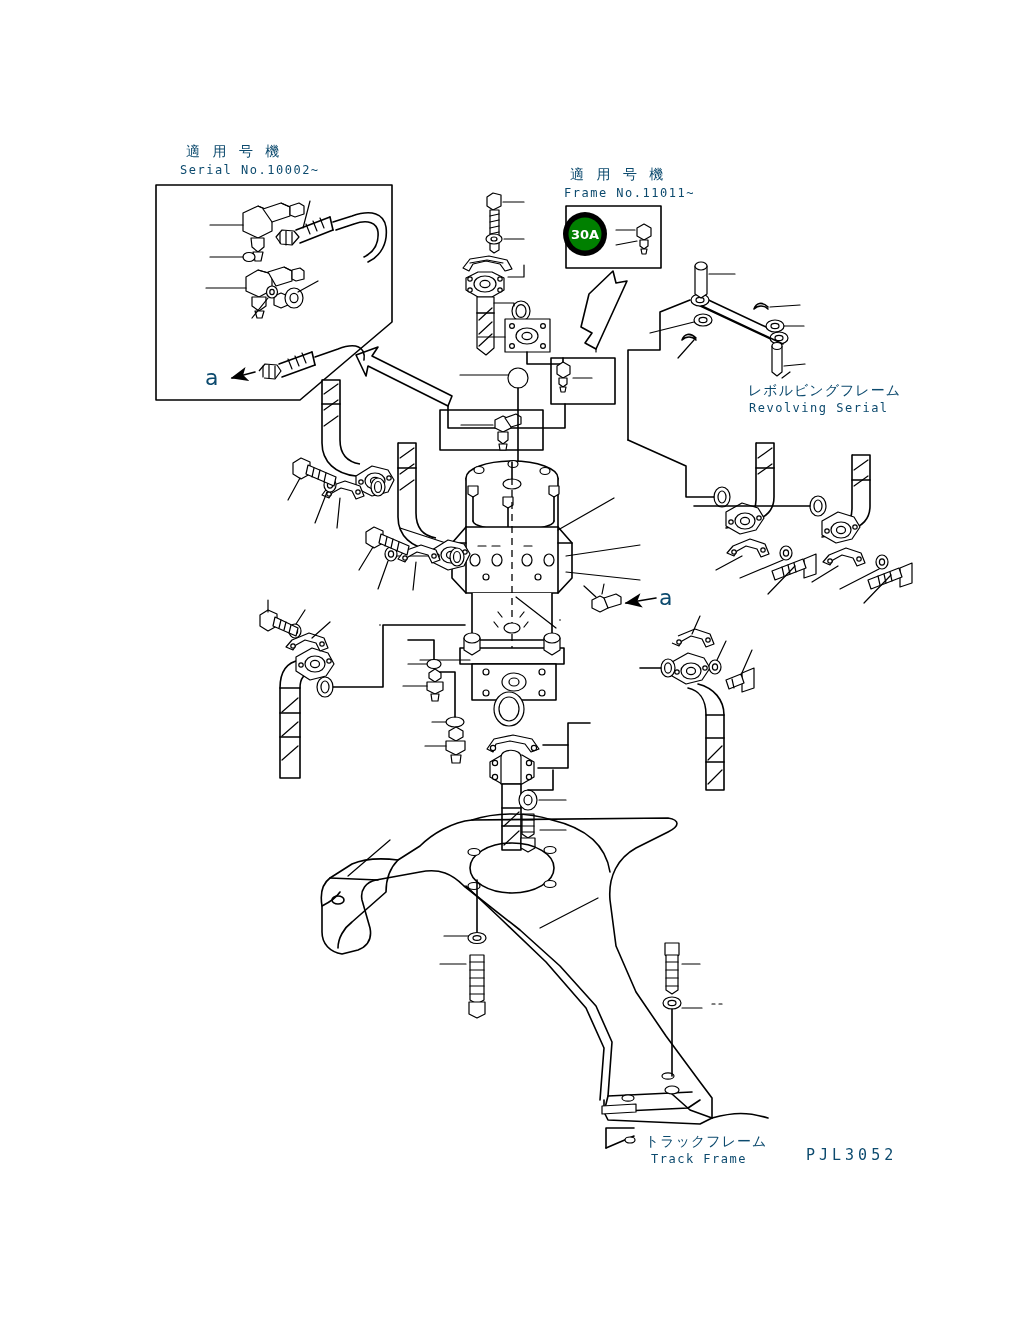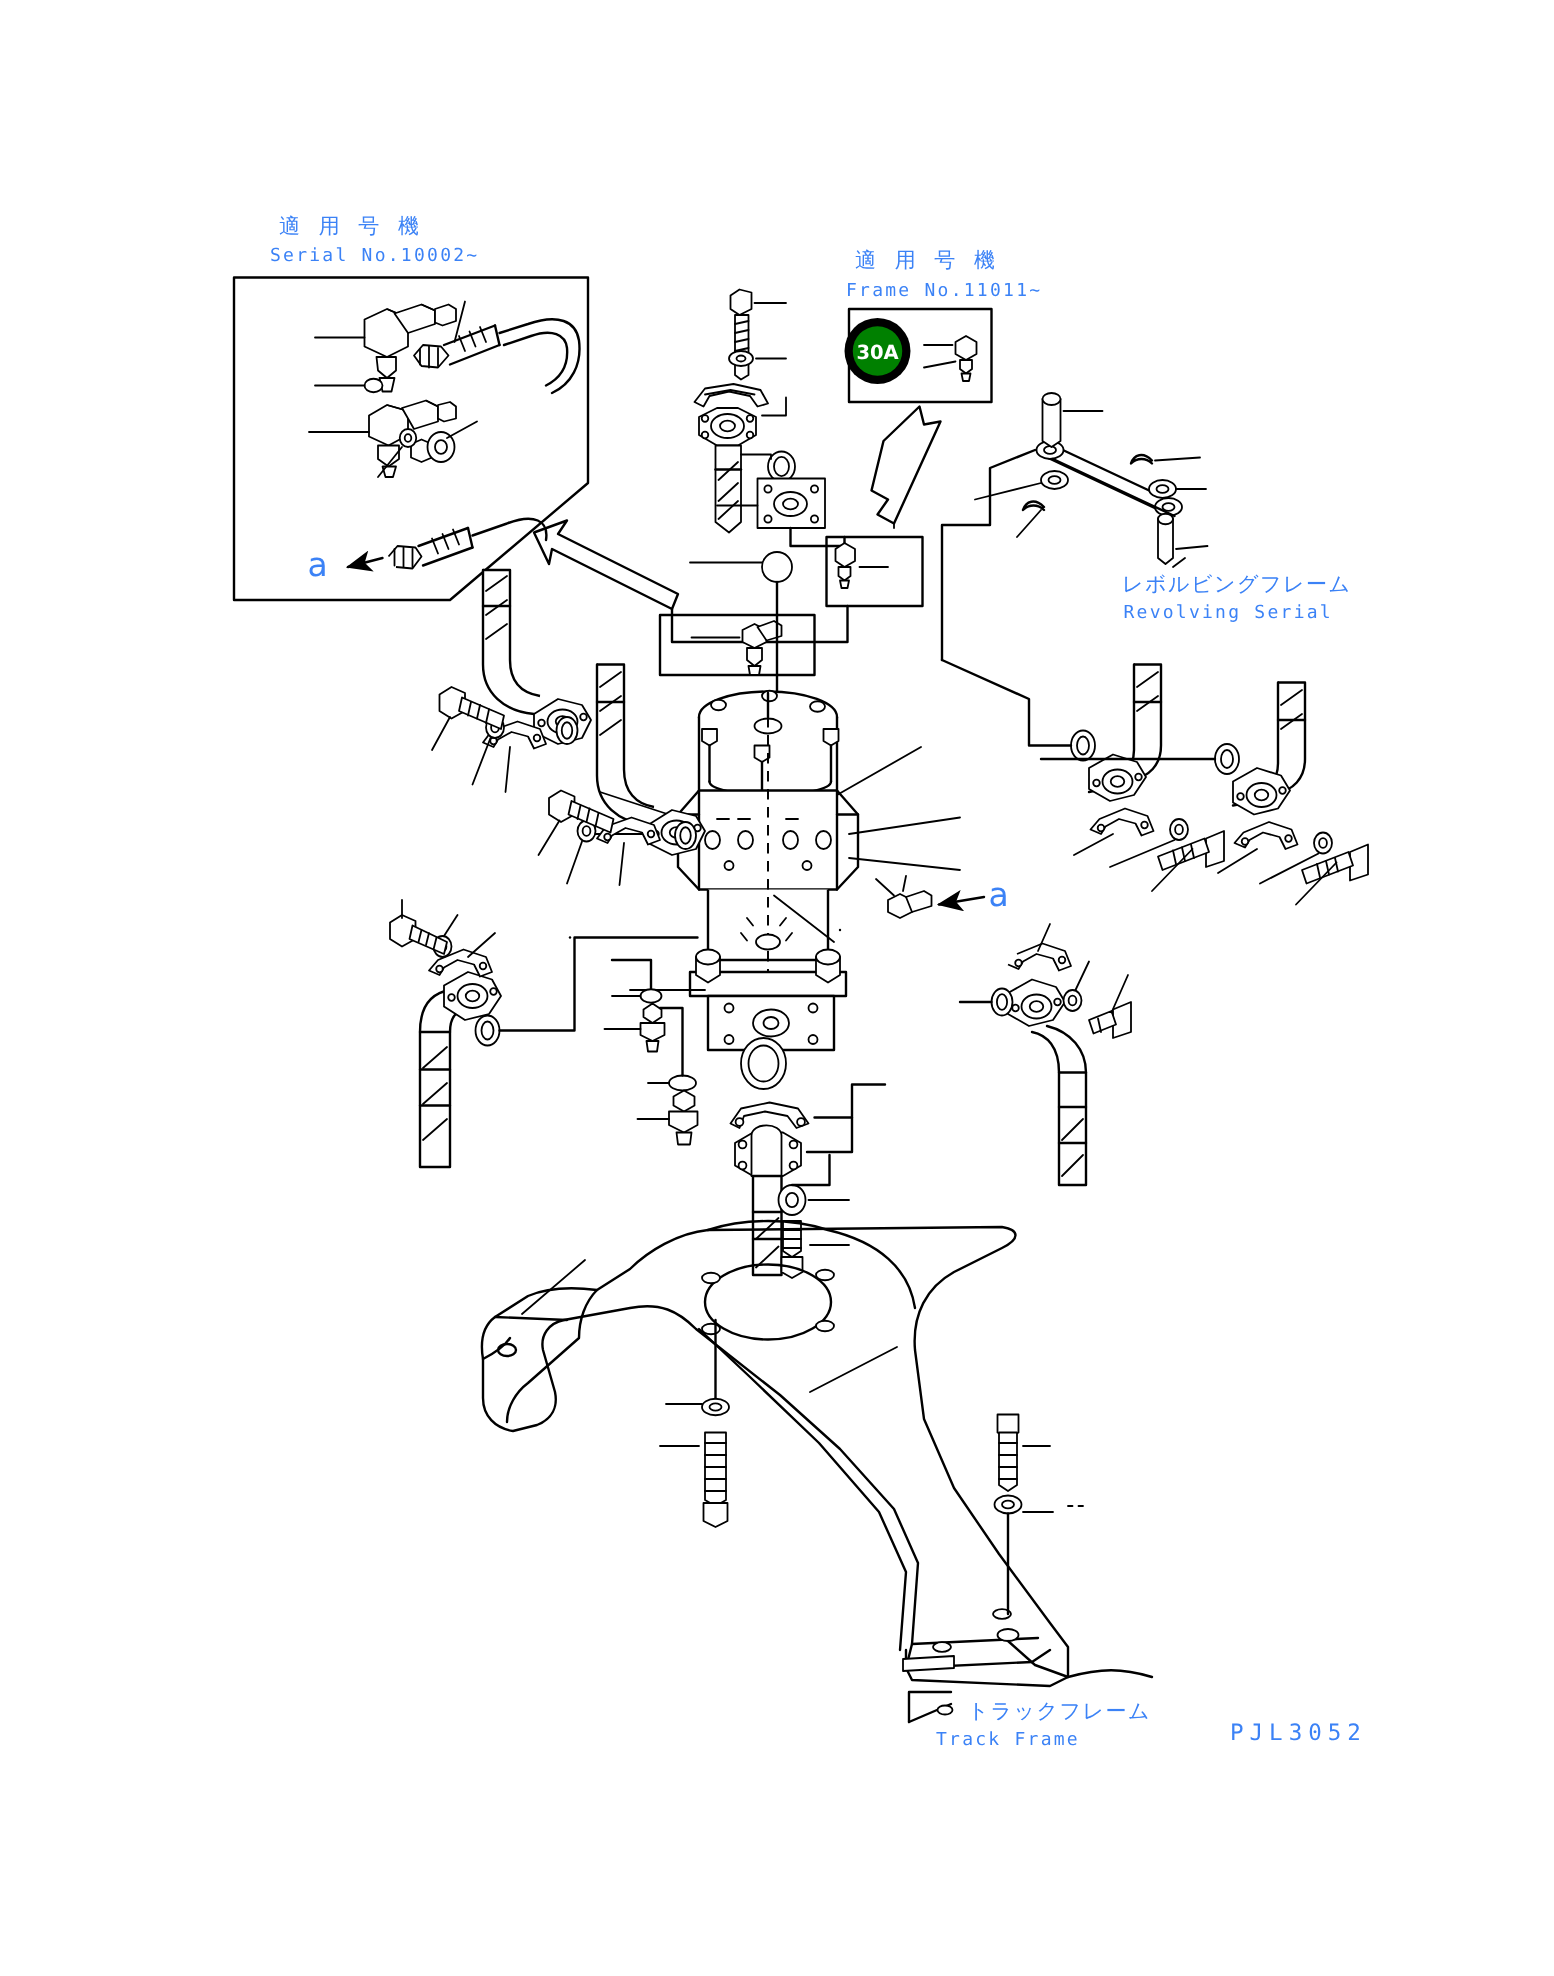--- a/index.html
+++ b/index.html
@@ -20,39 +20,38 @@
   }
   #canvas {
     position: absolute;
     left: 0;
     top: 0;
     width: 1036px;
     height: 1317px;
   }
   .lbl {
     position: absolute;
-    color: #3b82f6;
+    color: #0c4a6e;
     white-space: pre;
     line-height: 1.18;
   }
   .jp {
     font-family: "DejaVu Sans", sans-serif;
     font-size: 14px;
     letter-spacing: 4px;
   }
   .en {
     font-family: "DejaVu Sans Mono", monospace;
     font-size: 12px;
     letter-spacing: 1.5px;
   }
   .code {
     font-family: "DejaVu Sans Mono", monospace;
     font-size: 15px;
     letter-spacing: 4px;
-    margin-left: 14px;
   }
   .amark {
     font-family: "DejaVu Sans", sans-serif;
     font-size: 22px;
   }
   .badge-text {
     font-family: "DejaVu Sans", sans-serif;
     font-size: 13px;
     font-weight: bold;
     fill: #ffffff;
@@ -755,17 +754,17 @@
   <div class="lbl jp" style="left:570px; top:166px;">適 用 号 機</div>
   <div class="lbl en" style="left:564px; top:186px;">Frame No.11011~</div>
 
   <div class="lbl amark" style="left:205px; top:365px;">a</div>
   <div class="lbl amark" style="left:659px; top:585px;">a</div>
 
   <div class="lbl jp" style="left:748px; top:382px; letter-spacing:1px;">レボルビングフレーム</div>
   <div class="lbl en" style="left:749px; top:401px;">Revolving Serial</div>
 
   <div class="lbl jp" style="left:645px; top:1133px; letter-spacing:1px;">トラックフレーム</div>
-  <div class="lbl en" style="left:624px; top:1152px;">Track Frame</div>
+  <div class="lbl en" style="left:651px; top:1152px;">Track Frame</div>
 
   <div class="lbl code" style="left:806px; top:1147px;">PJL3052</div>
 
 </div>
 
 </body></html>

